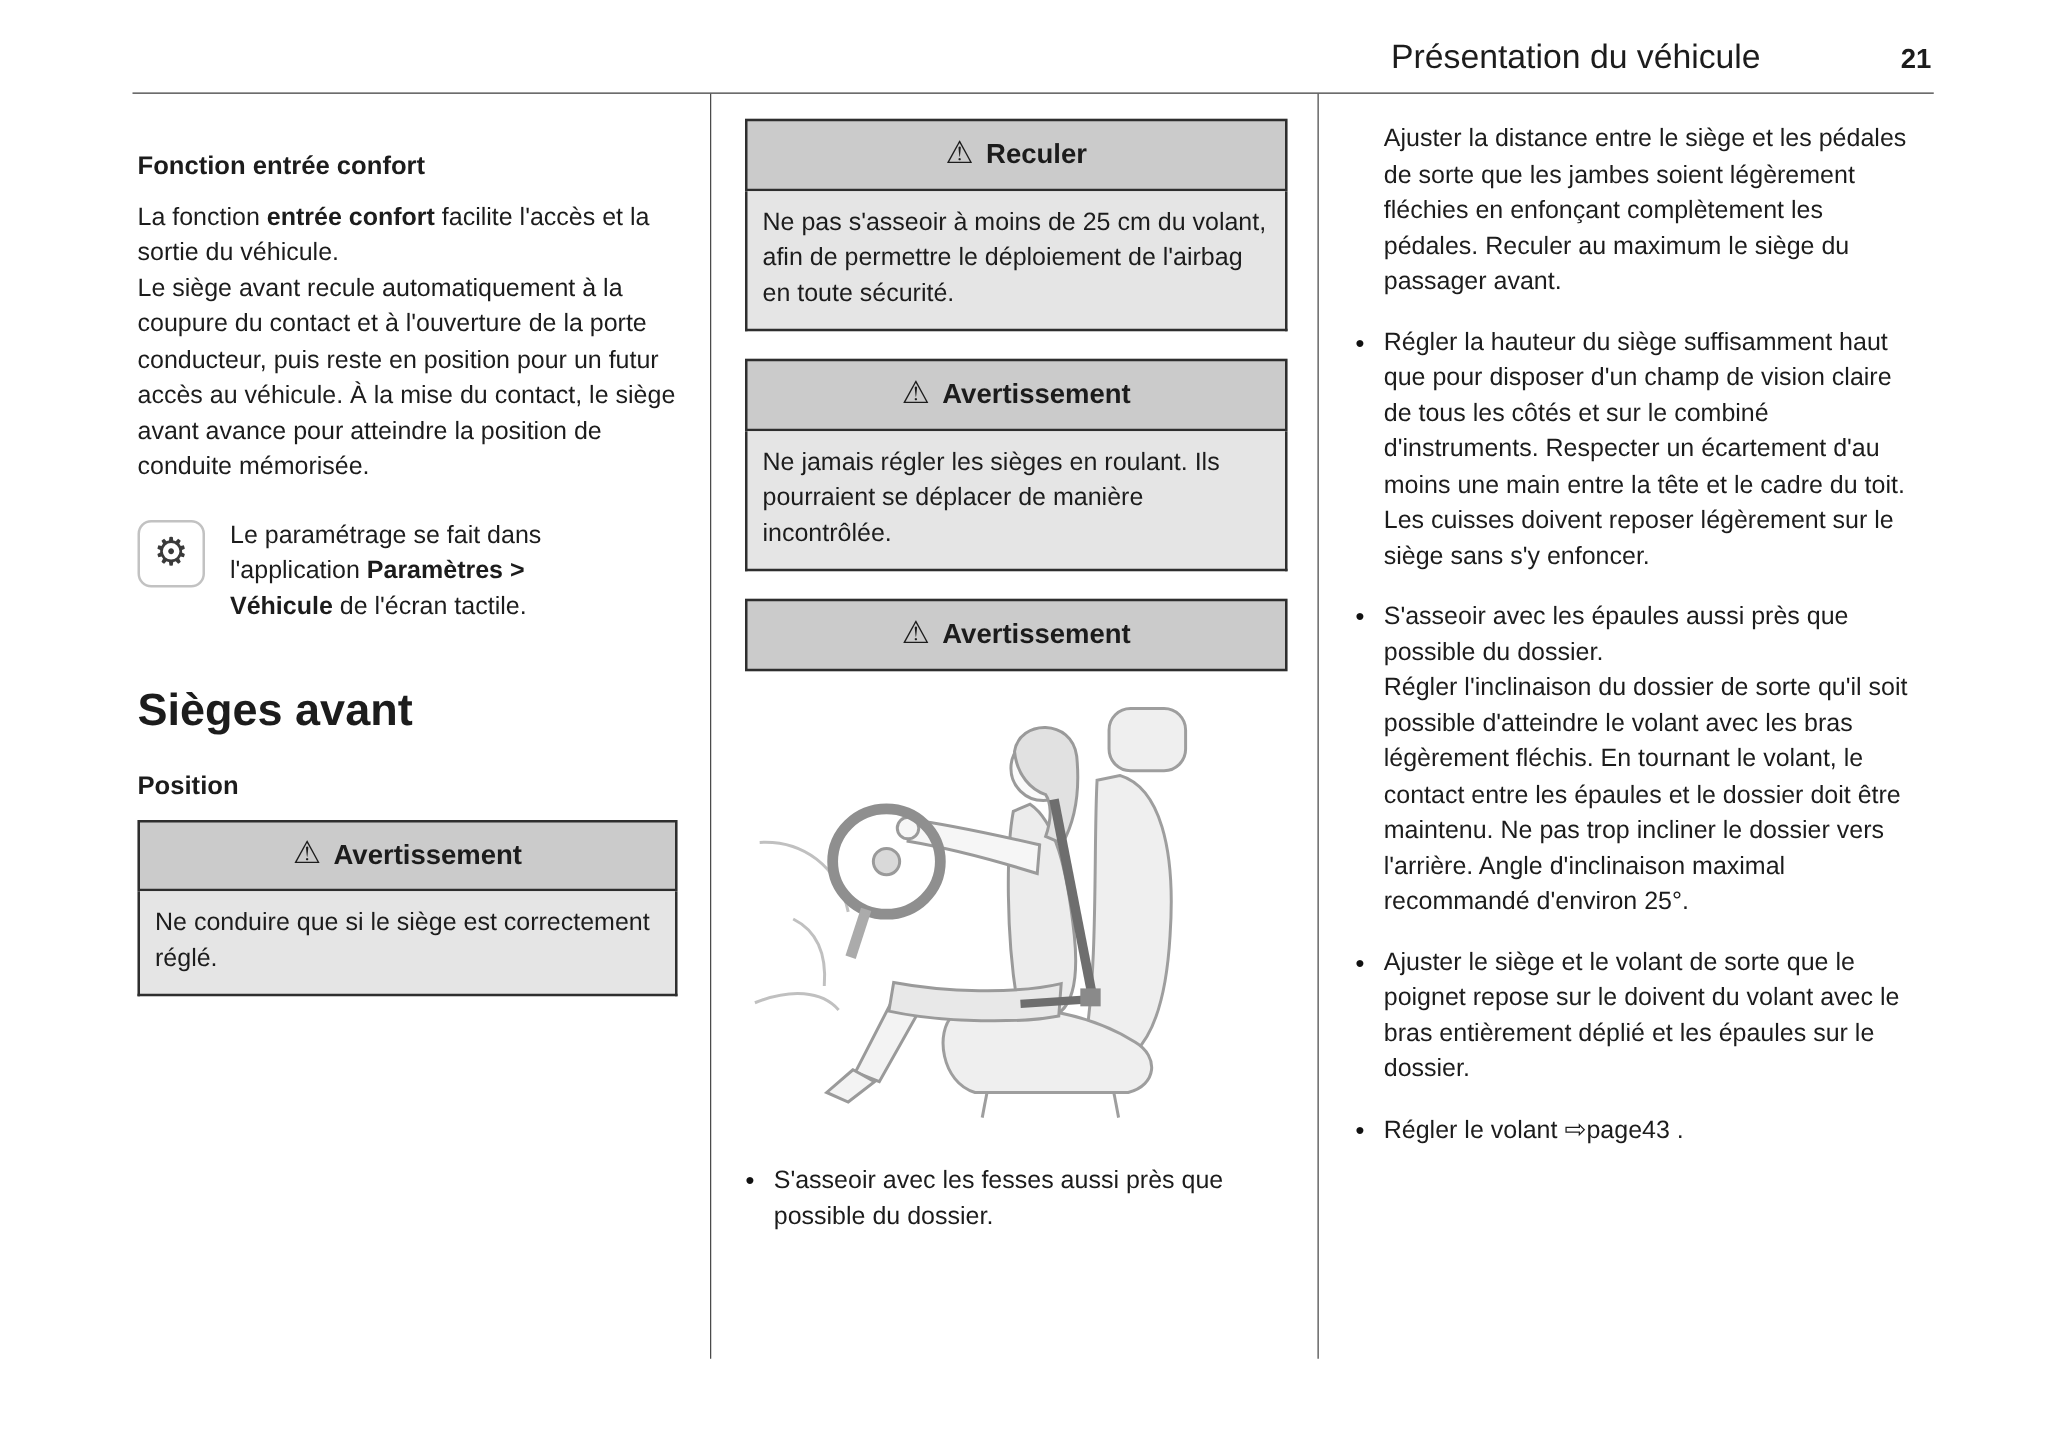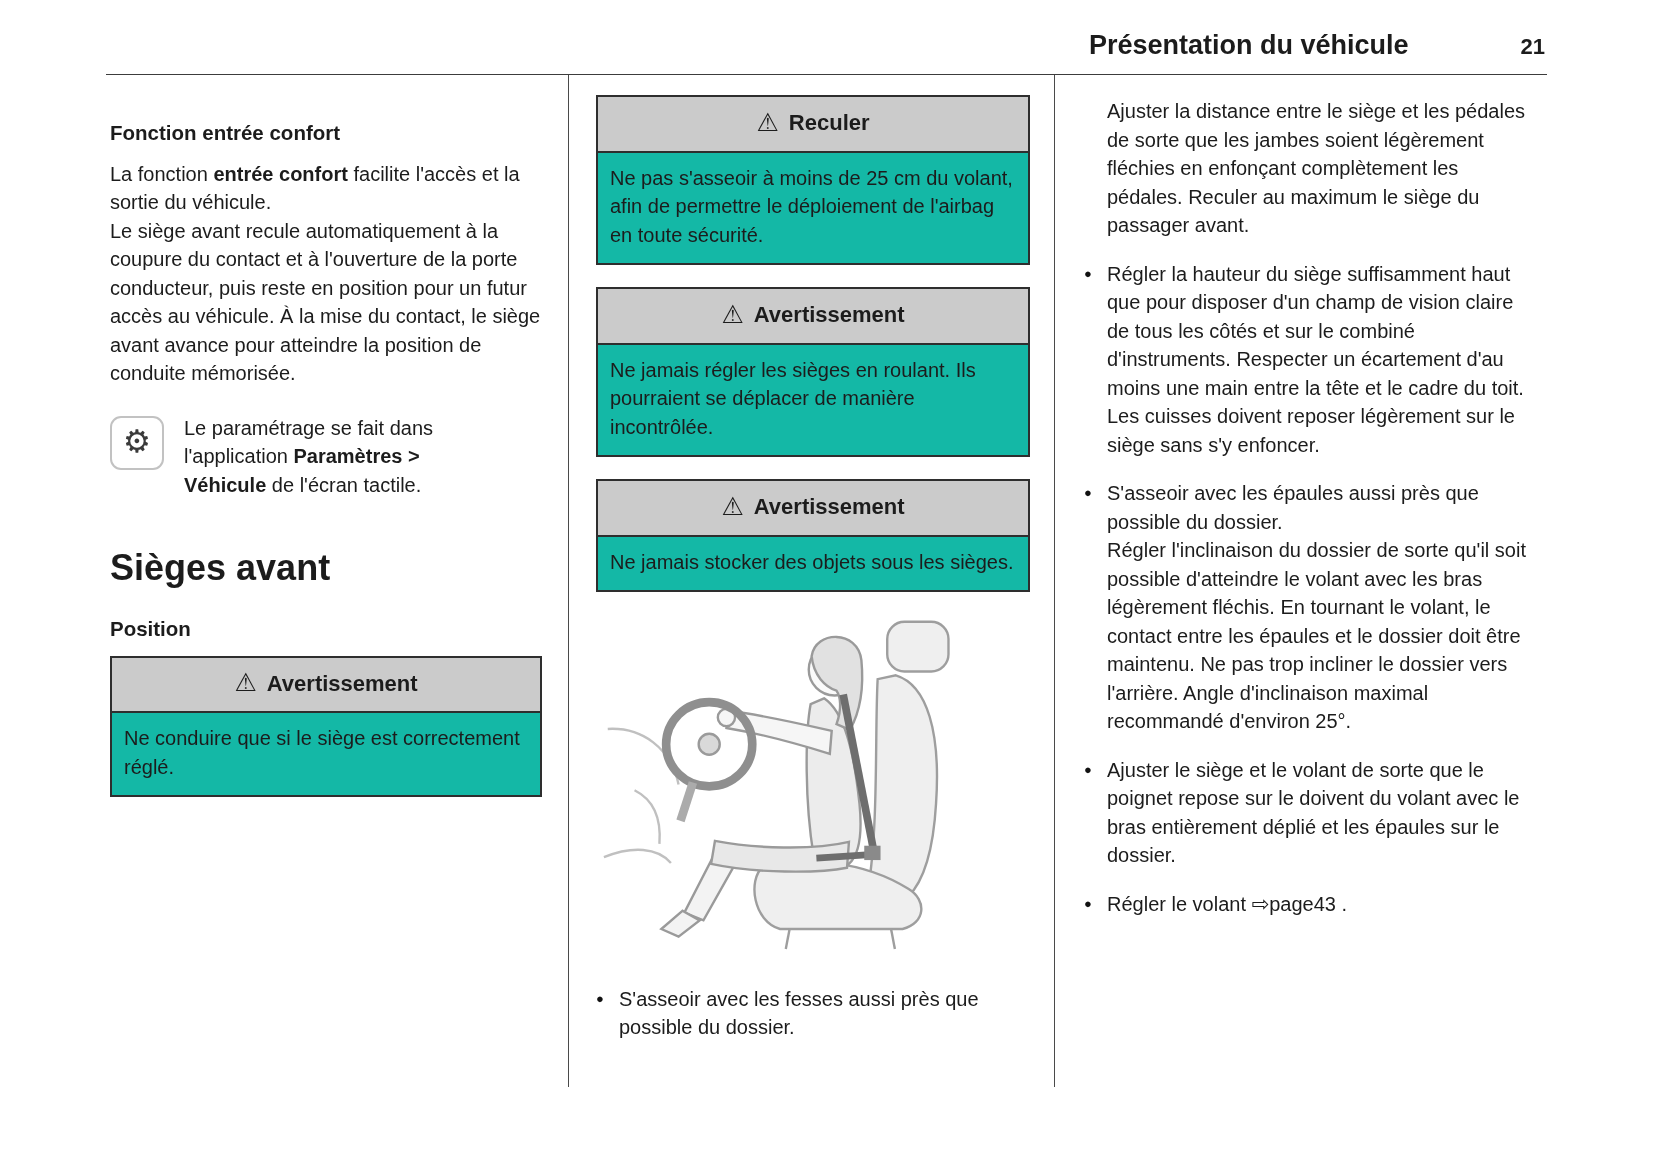--- a/index.html
+++ b/index.html
@@ -14,21 +14,21 @@
 
   
   .page-header {
     margin: 0 106px;
     padding: 30px 2px 13px 0;
     display: flex;
     justify-content: flex-end;
     align-items: baseline;
     border-bottom: 1.5px solid #3c3c3c;
   }
-  .hdr-title { font-size: 27px; font-weight: bold; }
+  .hdr-title { font-size: 27px; font-weight: normal; }
   .hdr-num { font-size: 22px; font-weight: bold; margin-left: 112px; }
 
   
   .content { margin: 0 106px; display: flex; align-items: stretch; height: 1012px; }
   .col { font-size: 20px; line-height: 28.5px; }
   .col-1 { width: 462px; padding: 22px 26px 0 4px; }
   .col-2 { width: 486px; border-left: 1.5px solid #4a4a4a; padding: 20px 24px 0 27px; }
   .col-3 { width: 489px; border-left: 1.5px solid #4a4a4a; padding: 22px 6px 0 29px; }
 
   p { margin: 0; }
@@ -48,21 +48,21 @@
     display: flex;
     align-items: center;
     justify-content: center;
     gap: 10px;
   }
   .wbox-head .tri { font-weight: normal; font-size: 25px; line-height: 1; position: relative; top: -1px; }
   .wbox-body {
     border: 2px solid #2e2e2e;
     border-top: none;
     padding: 11px 12px 14px 12px;
-    background: #14b8a6;
+    background: #e5e5e5;
   }
 
   
   .note { display: flex; gap: 20px; margin: 26px 0 0 0; }
   .note-icon {
     flex: 0 0 auto;
     width: 54px; height: 54px;
     border: 2px solid #c2c2c2;
     border-radius: 11px;
     display: flex; align-items: center; justify-content: center;
@@ -135,21 +135,20 @@
           <span>Avertissement</span>
         </div>
         <div class="wbox-body">Ne jamais régler les sièges en roulant. Ils pourraient se déplacer de manière incontrôlée.</div>
       </div>
 
       <div class="wbox">
         <div class="wbox-head">
           <span class="tri">⚠</span>
           <span>Avertissement</span>
         </div>
-        <div class="wbox-body">Ne jamais stocker des objets sous les sièges.</div>
       </div>
 
       <div class="figure">
         <svg viewBox="0 0 420 350" width="402" height="335" xmlns="http://www.w3.org/2000/svg">
           <g stroke="#c0c0c0" fill="none" stroke-width="2.5">
             <path d="M6,118 C42,116 72,138 80,176"></path>
             <path d="M2,252 C32,240 58,242 72,258"></path>
             <path d="M34,182 C54,192 62,212 60,238"></path>
           </g>
           <g fill="#efefef" stroke="#9e9e9e" stroke-width="2.5">

